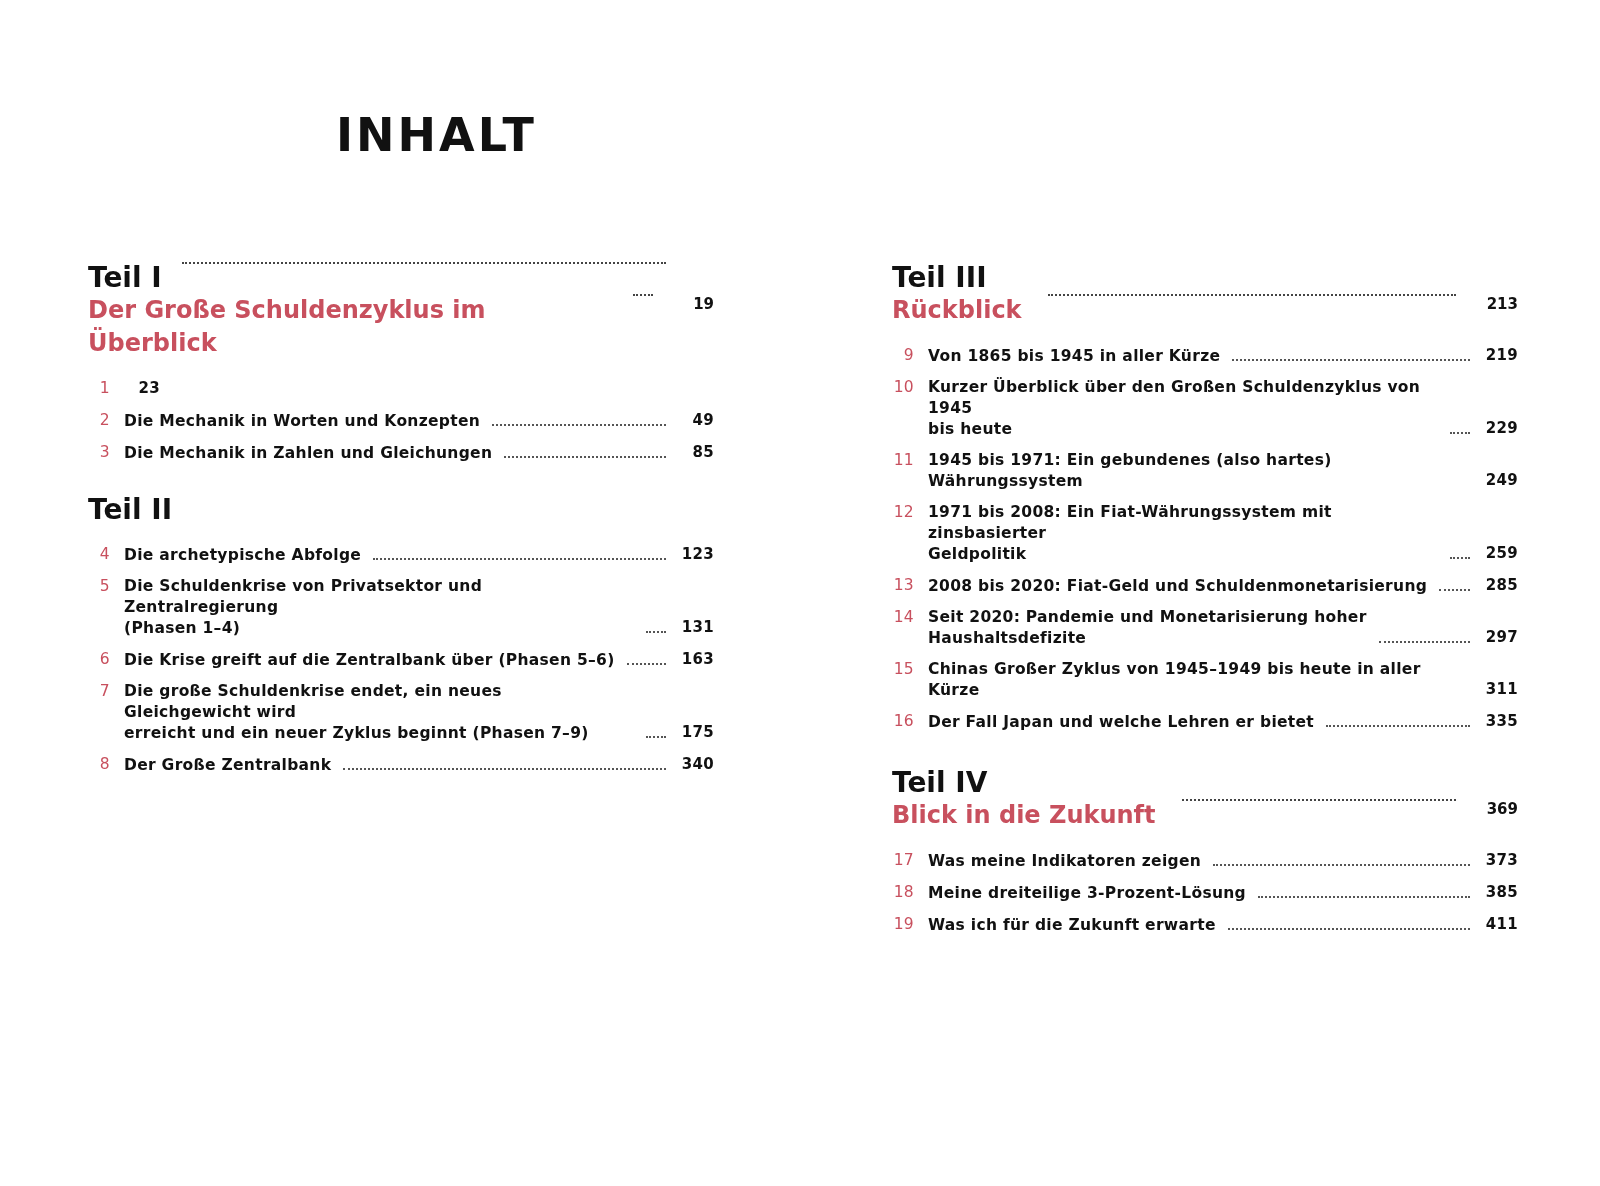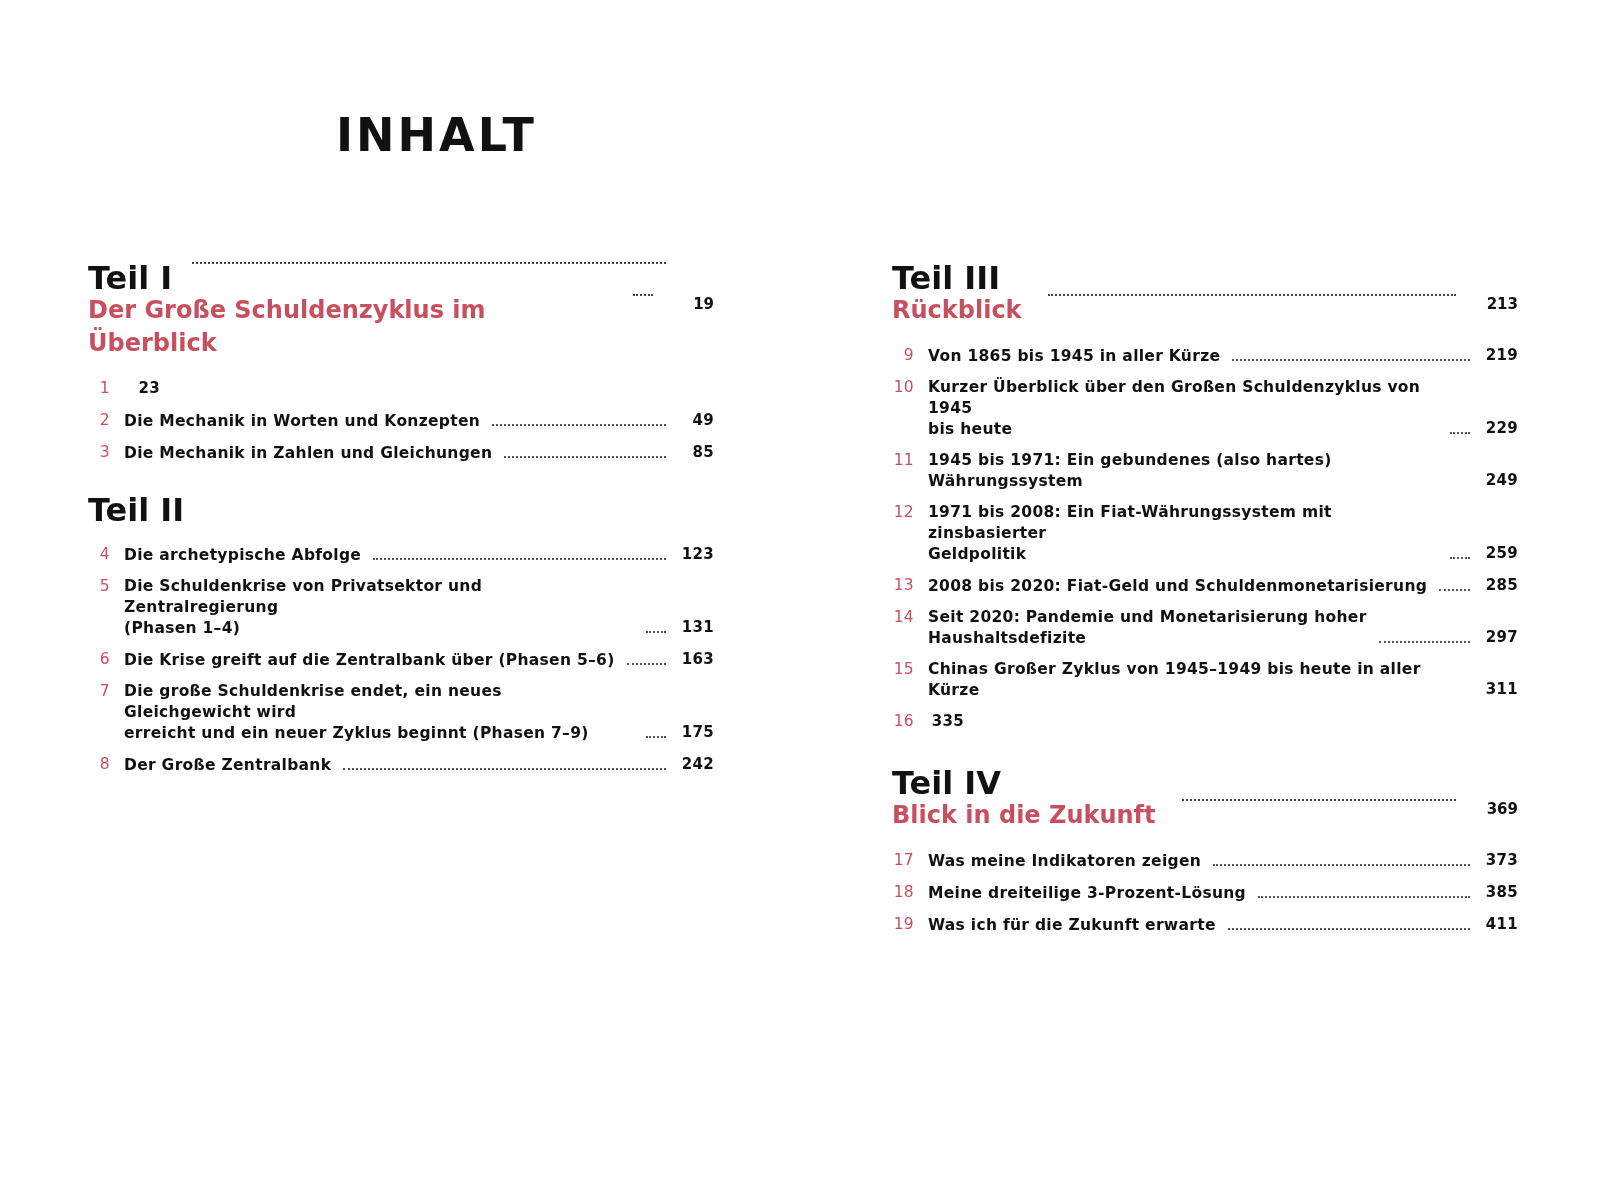--- a/index.html
+++ b/index.html
@@ -4,21 +4,21 @@
 <style>
   html, body { margin:0; padding:0; background:#ffffff; }
   body { width:1600px; height:1186px; position:relative; overflow:hidden;
          font-family:"DejaVu Sans", sans-serif; color:#111; }
   .title { position:absolute; left:336px; top:108px; font-size:46px; font-weight:bold;
            letter-spacing:3px; color:#111; }
   .col { position:absolute; width:626px; }
   .col.left { left:88px; top:262px; }
   .col.right { left:892px; top:262px; }
   .part { margin-bottom:30px; }
-  .part-label { font-size:32px; font-weight:bold; color:#111; line-height:32px; height:32px; display:flex; }
+  .part-label { font-size:28px; font-weight:bold; color:#111; line-height:32px; height:32px; display:flex; }
   .part-title-row { display:flex; align-items:flex-start; font-size:24px; font-weight:bold; color:#c8505e; line-height:33px;gap:12px; }
   .part-title-text { white-space:pre-line; }
   .leader { flex:1; border-bottom:2px dotted #444; margin:0 14px 9px 14px; min-width:20px; height:0; }
   .page { font-size:15px; font-weight:bold; color:#111; width:36px; text-align:right; padding-bottom:2px; line-height:20px; }
   .chapters { margin-top:18px; }
   .chapter { display:flex; align-items:flex-end; font-size:15.5px; font-weight:bold; line-height:21px; margin-bottom:10px; letter-spacing:0.3px; }
   .ch-num { width:36px; color:#c8505e; font-weight:normal; text-align:right; padding-right:14px; box-sizing:border-box; align-self:flex-start; }
   .ch-body { flex:1; display:flex; align-items:flex-end; }
   .ch-text { white-space:pre-line; }
   .ch-body .leader { margin:0 12px 6px 12px; border-bottom:2px dotted #555; }
@@ -104,21 +104,21 @@
             <span class="leader"></span>
           </span>
         <span class="page">175</span>
       </div>
       <div class="chapter">
         <span class="ch-num">8</span>
         <span class="ch-body">
             <span class="ch-text">Der Große Zentralbank</span>
             <span class="leader"></span>
           </span>
-        <span class="page">242</span>
+        <span class="page">340</span>
       </div>
     </div>
   </div>
 </div>
 
 <div class="col right">
 
   <div class="part">
     <div class="part-label">
       <span>Teil III</span>
@@ -183,20 +183,24 @@
       <div class="chapter">
         <span class="ch-num">15</span>
         <span class="ch-body">
             <span class="ch-text">Chinas Großer Zyklus von 1945–1949 bis heute in aller Kürze</span>
             <span class="leader none"></span>
           </span>
         <span class="page">311</span>
       </div>
       <div class="chapter">
         <span class="ch-num">16</span>
+        <span class="ch-body">
+            <span class="ch-text">Der Fall Japan und welche Lehren er bietet</span>
+            <span class="leader"></span>
+          </span>
         <span class="page">335</span>
       </div>
     </div>
   </div>
 
   <div class="part" style="margin-top:34px;">
     <div class="part-label">
       <span>Teil IV</span>
     </div>
     <div class="part-title-row">

